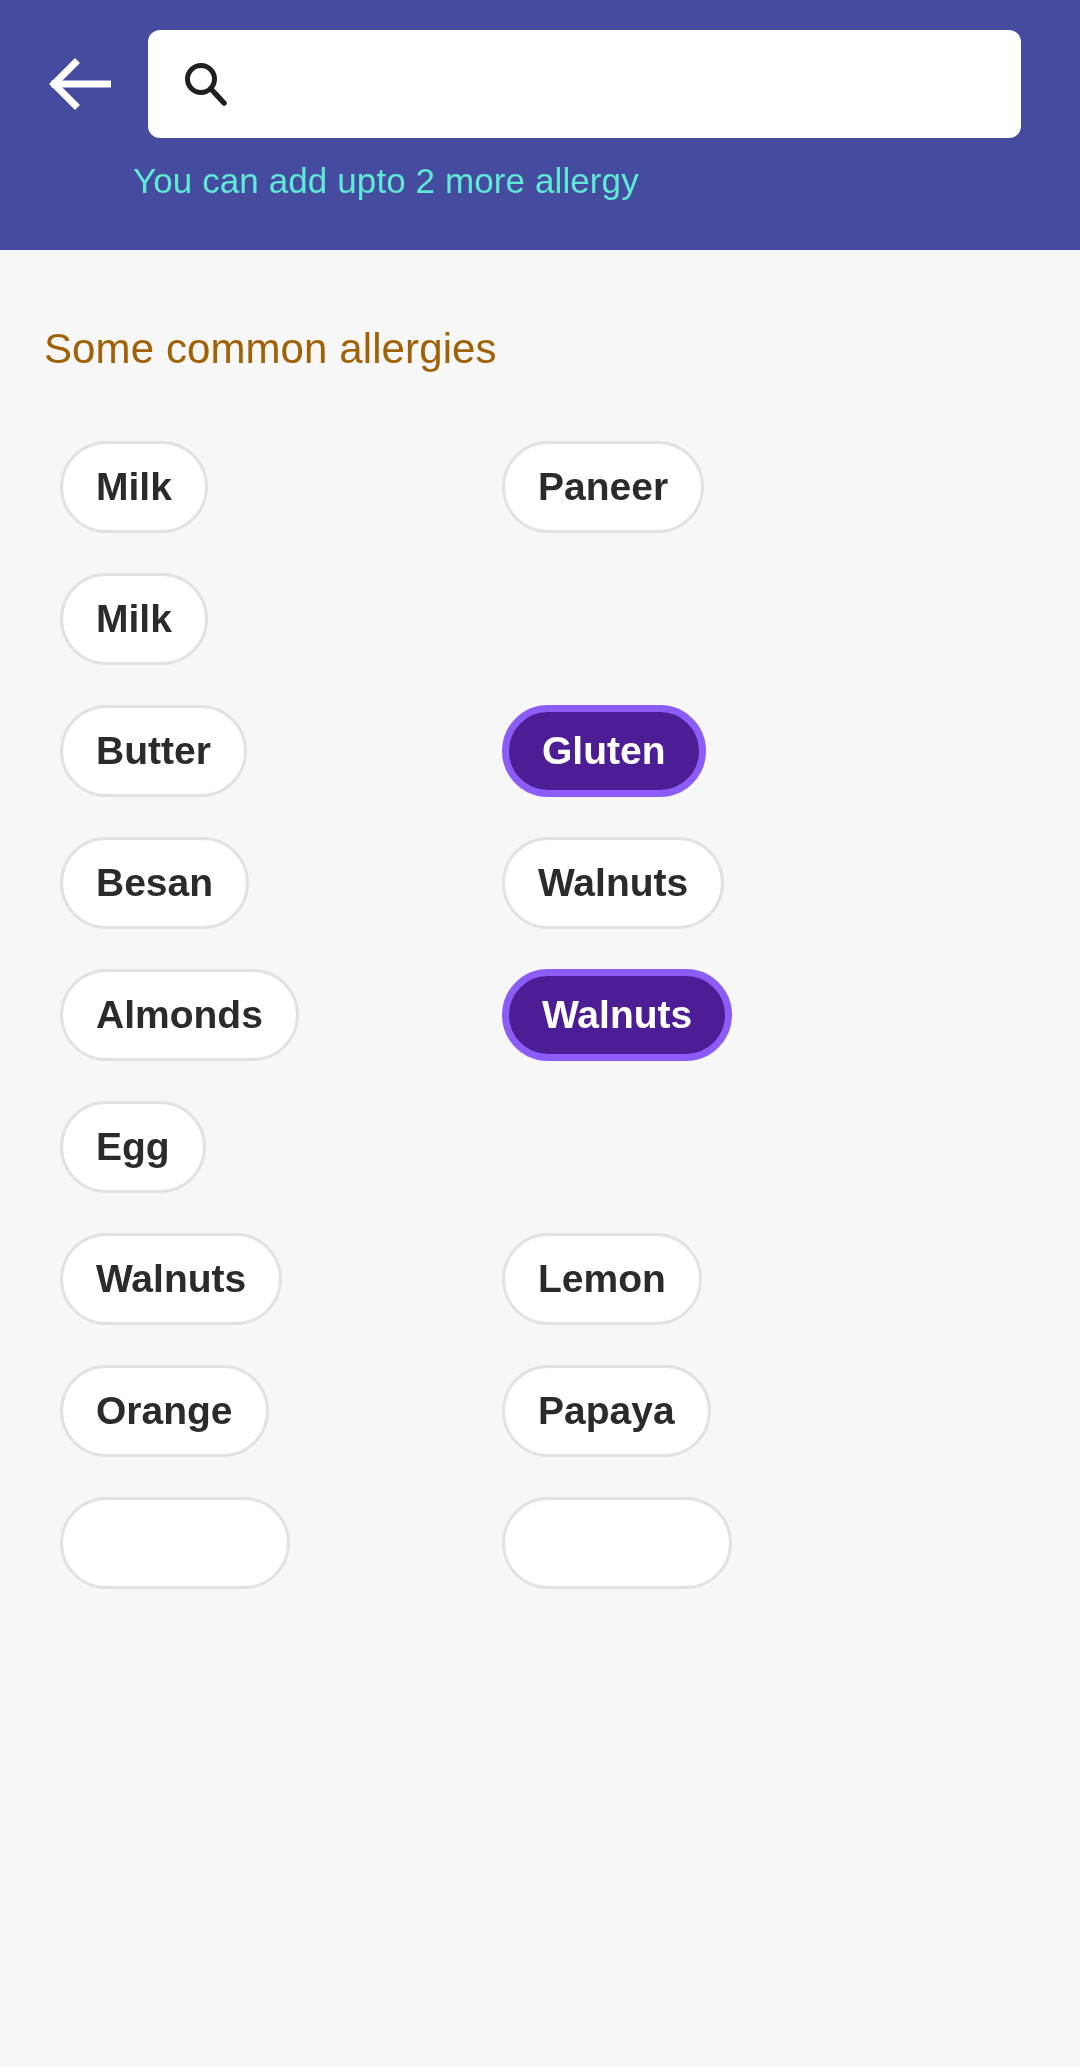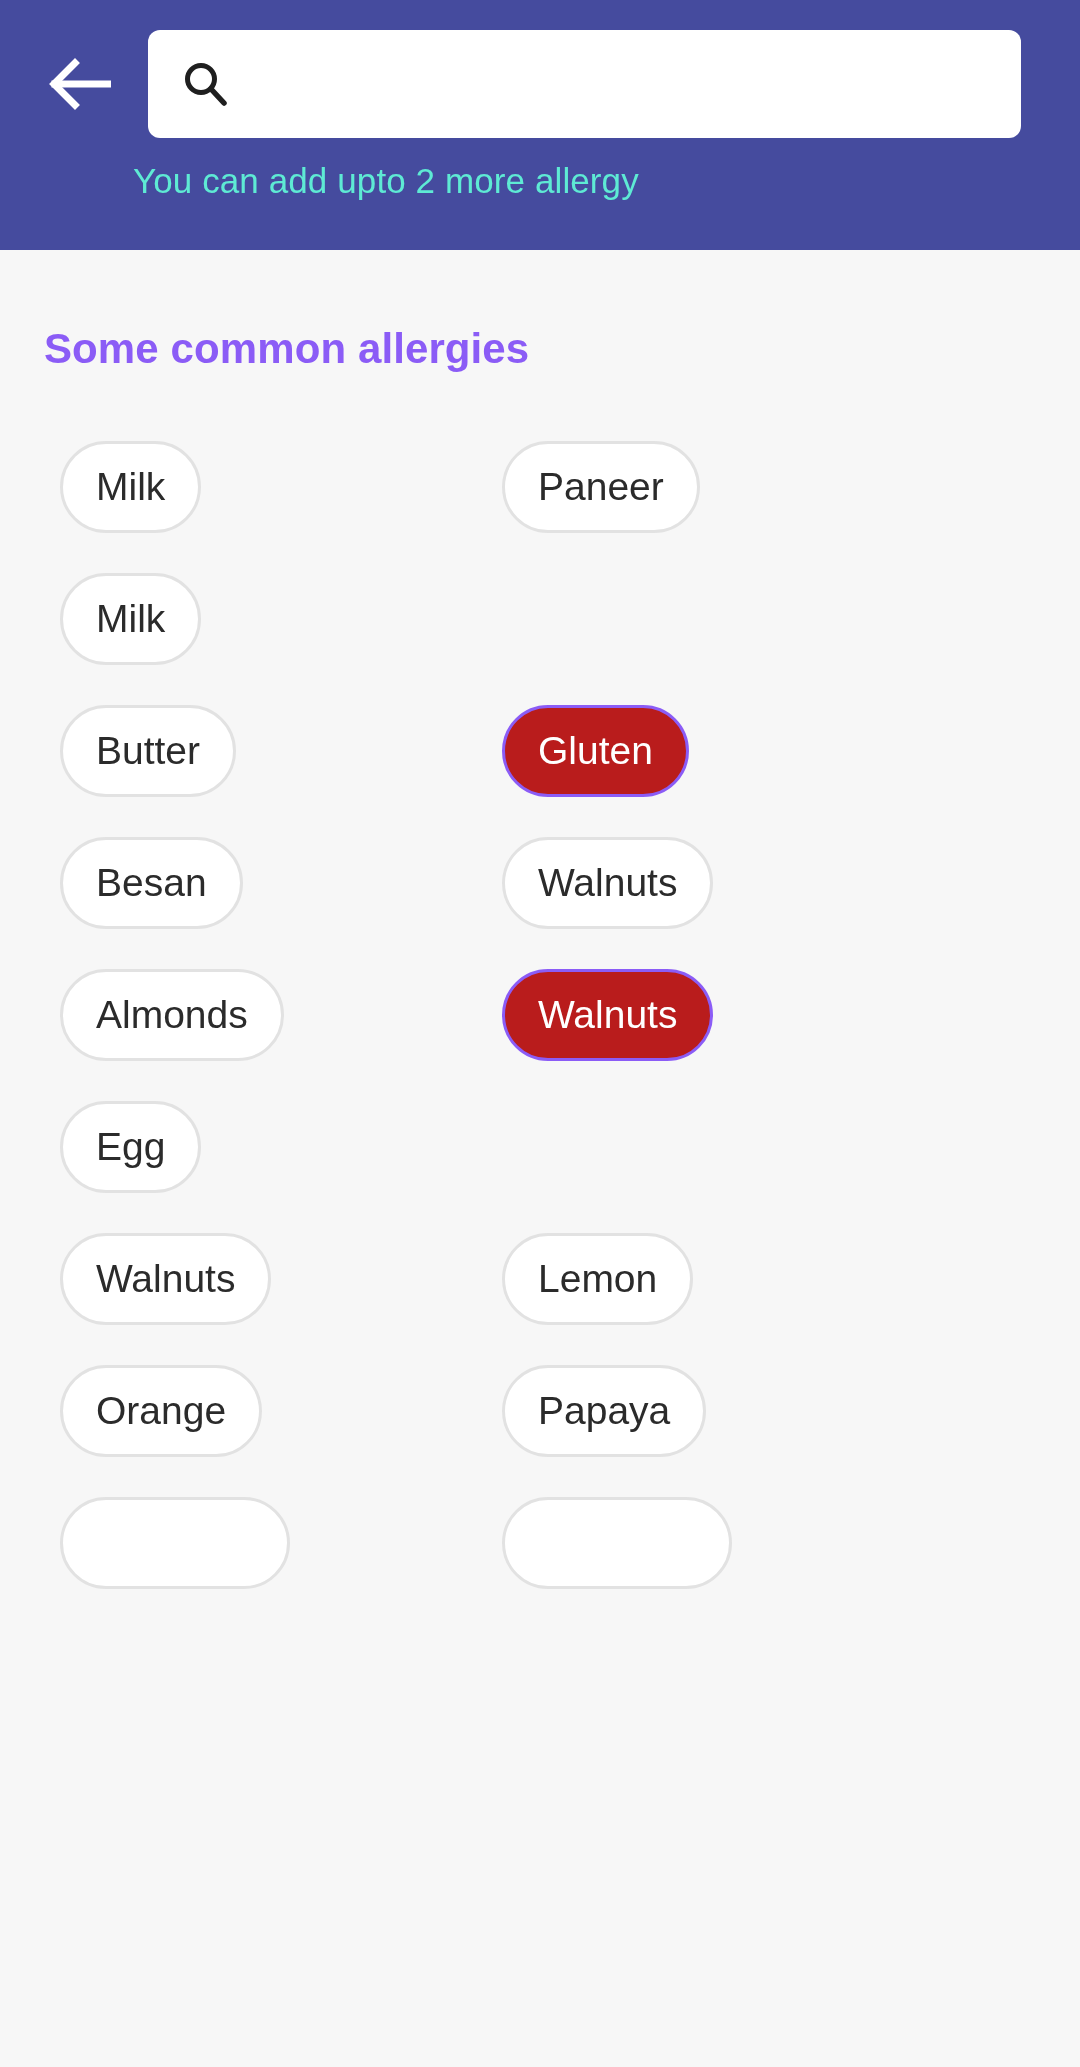--- a/index.html
+++ b/index.html
@@ -90,29 +90,30 @@
   .content {
     padding: 0;
     background: #f7f7f7;
     height: 1817px;
     overflow: hidden;
     position: relative;
   }
 
   .section-title {
     font-size: 42px;
-    color: #8b5cf6;
+    color: #a16207;
     padding: 75px 0 0 44px;
-    font-weight: 700;
+    font-weight: 400;
     letter-spacing: 0.1px;
   }
 
   .chip-grid {
     padding: 48px 0 0 0;
     display: block;
+    font-weight: bold;
   }
 
   .chip-row {
     display: flex;
     align-items: center;
     height: 132px;
   }
 
   .chip-col-left {
     width: 502px;
@@ -141,23 +142,23 @@
     background: #ffffff;
     border: 3px solid #e2e2e2;
     font-size: 39px;
     color: #2b2b2b;
     white-space: nowrap;
     cursor: pointer;
     box-sizing: border-box;
   }
 
   .chip.selected {
-    background: #b91c1c;
+    background: #4c1d95;
     color: #ffffff;
-    border: 3px solid #8b5cf6;
+    border: 7px solid #8b5cf6;
   }
 </style>
 </head>
 <body>
 
 <div class="app-header">
   <div class="header-top">
 
     <div class="back-button">
       <span>

